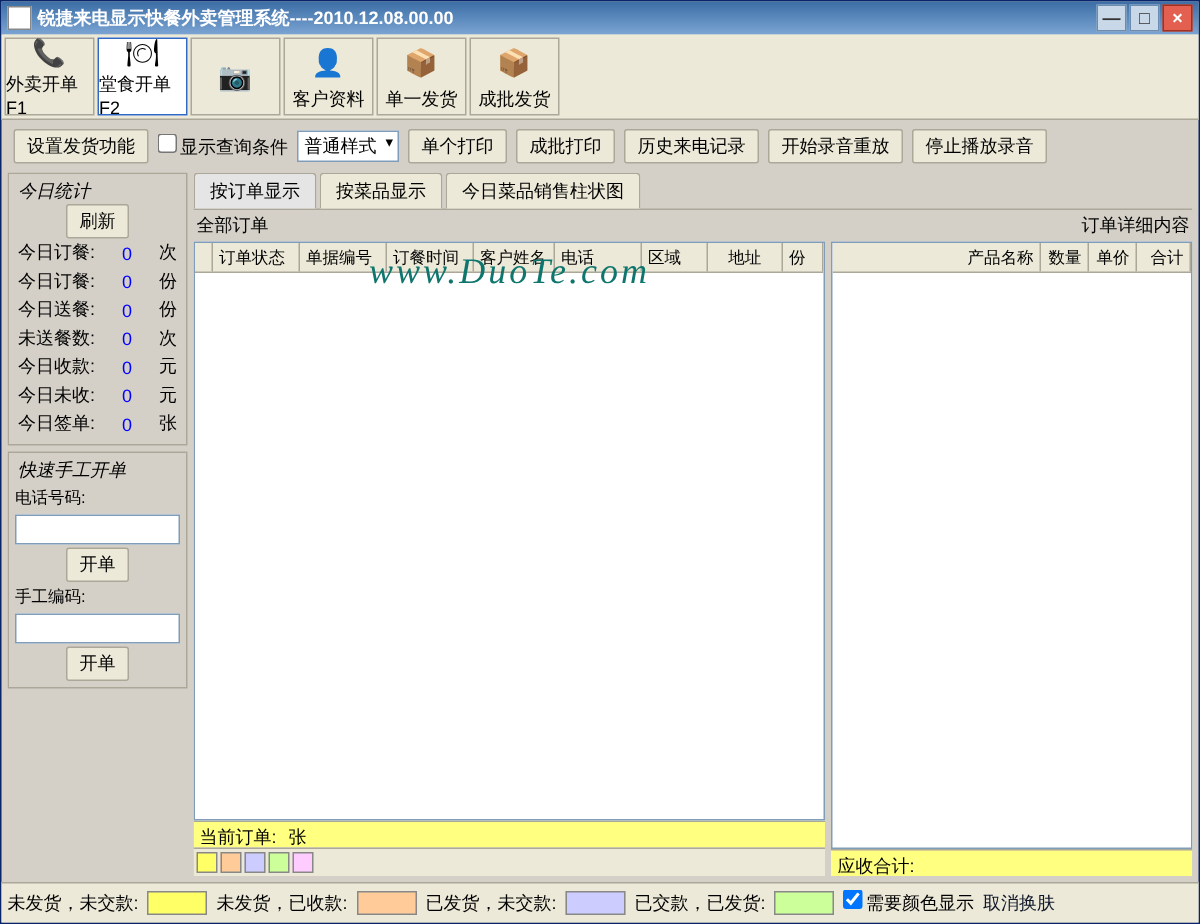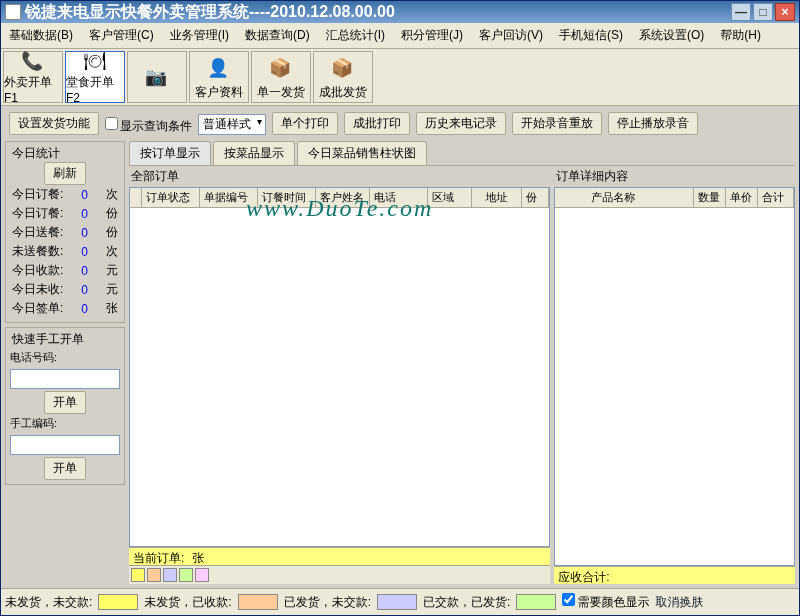--- a/index.html
+++ b/index.html
@@ -1,47 +1,47 @@
 <!DOCTYPE html>
 <html><head>
 <meta charset="utf-8">
 <style>
 * { box-sizing: border-box; margin: 0; padding: 0; font-family: SimSun, "Microsoft YaHei", sans-serif; font-size: 12px; }
 body { background: #d4d0c8; width: 800px; height: 616px; overflow: hidden; }
 .window { border: 1px solid #0a246a; height: 100%; display: flex; flex-direction: column; }
 .titlebar { background: linear-gradient(#3b6ea5, #7ba4d3); color: #fff; padding: 3px 4px; display: flex; align-items: center; height: 22px; }
 .titlebar .icon { width: 16px; height: 16px; margin-right: 4px; background: #fff; border: 1px solid #888; display: inline-flex; align-items: center; justify-content: center; font-size: 9px; }
-.titlebar .title { flex: 1; font-weight: bold; font-size: 16px; }
+.titlebar .title { flex: 1; font-weight: bold; font-size: 12px; }
 .winbtn { width: 20px; height: 18px; margin-left: 2px; background: #c8d8e8; border: 1px solid #6a8cb0; display: inline-flex; align-items: center; justify-content: center; font-weight: bold; cursor: pointer; color: #333; }
 .winbtn.close { background: #e36050; color: #fff; border-color: #a03020; }
 .menubar { background: #ece9d8; border-bottom: 1px solid #aca899; padding: 2px 4px; display: flex; gap: 8px; }
 .menu-item { padding: 2px 4px; cursor: pointer; }
 .toolbar { background: #ece9d8; border-bottom: 1px solid #aca899; padding: 2px; display: flex; gap: 2px; }
 .tool-btn { width: 60px; height: 52px; border: 1px solid #aca899; background: #ece9d8; display: flex; flex-direction: column; align-items: center; justify-content: center; cursor: pointer; gap: 2px; }
 .tool-btn.active { background: #fff; border: 1px solid #316ac5; }
 .tool-icon { width: 28px; height: 28px; display: inline-flex; align-items: center; justify-content: center; font-size: 18px; }
 .content { flex: 1; display: flex; flex-direction: column; padding: 4px; gap: 4px; overflow: hidden; }
-.control-row { display: flex; gap: 6px; align-items: flex-end; padding: 2px 4px; }
+.control-row { display: flex; gap: 6px; align-items: center; padding: 2px 4px; }
 .btn { background: #ece9d8; border: 1px solid #aca899; padding: 2px 8px; cursor: pointer; border-radius: 2px; }
 .select { background: #fff; border: 1px solid #7f9db9; padding: 1px 14px 1px 4px; position: relative; cursor: pointer; }
 .select::after { content: "▾"; position: absolute; right: 3px; top: 1px; font-size: 10px; }
 .main-area { flex: 1; display: flex; gap: 4px; overflow: hidden; }
 .left-panel { width: 120px; display: flex; flex-direction: column; gap: 4px; }
 .groupbox { border: 1px solid #aca899; padding: 4px; }
-.groupbox-title { font-size: 12px; margin-top: -10px; background: #d4d0c8; display: inline-block; padding: 0 2px; }
+.groupbox-title { font-size: 12px; margin-top: -10px; background: #d4d0c8; display: inline-block; padding: 0 2px; font-style: italic; }
 .stat-row { display: flex; justify-content: space-between; padding: 1px 2px; align-items: center; }
 .stat-val { color: #0000ff; width: 20px; text-align: center; }
 .input { background: #fff; border: 1px solid #7f9db9; padding: 2px; width: 100%; margin: 2px 0; }
 .center-panel { flex: 1; display: flex; flex-direction: column; overflow: hidden; }
 .tabs { display: flex; border-bottom: 1px solid #aca899; }
 .tab { padding: 3px 10px; border: 1px solid #aca899; border-bottom: none; background: #ece9d8; margin-right: 2px; cursor: pointer; border-radius: 3px 3px 0 0; }
 .tab.active { background: #e5e5e5; }
 .grid-area { flex: 1; display: flex; gap: 4px; overflow: hidden; }
 .grid-left { flex: 1.4; display: flex; flex-direction: column; }
-.grid-right { flex: 0.8; display: flex; flex-direction: column; }
+.grid-right { flex: 0.8; display: flex; flex-direction: column; text-align: right; }
 .grid-title { padding: 2px; }
 .grid { flex: 1; background: #fff; border: 1px solid #7f9db9; overflow: hidden; position: relative; }
 .grid-header { display: flex; background: #ece9d8; border-bottom: 1px solid #aca899; }
 .grid-col { border-right: 1px solid #aca899; padding: 2px 4px; font-size: 11px; overflow: hidden; white-space: nowrap; }
 .grid-body { flex: 1; position: relative; }
 .watermark { position: absolute; top: 50%; left: 50%; transform: translate(-50%, -50%); font-size: 24px; color: #0f766e; font-style: italic; font-family: Georgia, serif; letter-spacing: 2px; }
 .grid-footer { background: #ffff80; border-top: 1px solid #aca899; padding: 2px 4px; display: flex; gap: 8px; font-size: 11px; height: 18px; }
 .status-strip { display: flex; gap: 2px; padding: 2px; background: #ece9d8; border-top: 1px solid #aca899; }
 .status-swatch { width: 14px; height: 14px; border: 1px solid #888; }
 .bottom-bar { display: flex; align-items: center; gap: 6px; padding: 4px; background: #ece9d8; border-top: 1px solid #aca899; font-size: 11px; }
@@ -54,32 +54,20 @@
 
 <div class="window">
   <div class="titlebar">
     <span class="icon">田</span>
     <span class="title">锐捷来电显示快餐外卖管理系统----2010.12.08.00.00</span>
     <span class="winbtn">—</span>
     <span class="winbtn">□</span>
     <span class="winbtn close">×</span>
   </div>
 
-  <div class="menubar">
-    <span class="menu-item">基础数据(B)</span>
-    <span class="menu-item">客户管理(C)</span>
-    <span class="menu-item">业务管理(I)</span>
-    <span class="menu-item">数据查询(D)</span>
-    <span class="menu-item">汇总统计(I)</span>
-    <span class="menu-item">积分管理(J)</span>
-    <span class="menu-item">客户回访(V)</span>
-    <span class="menu-item">手机短信(S)</span>
-    <span class="menu-item">系统设置(O)</span>
-    <span class="menu-item">帮助(H)</span>
-  </div>
 
   <div class="toolbar">
     <div class="tool-btn">
         <span class="tool-icon">📞</span>
         <span>外卖开单F1</span>
       </div>
     <div class="tool-btn active">
         <span class="tool-icon">🍽</span>
         <span>堂食开单F2</span>
       </div>

